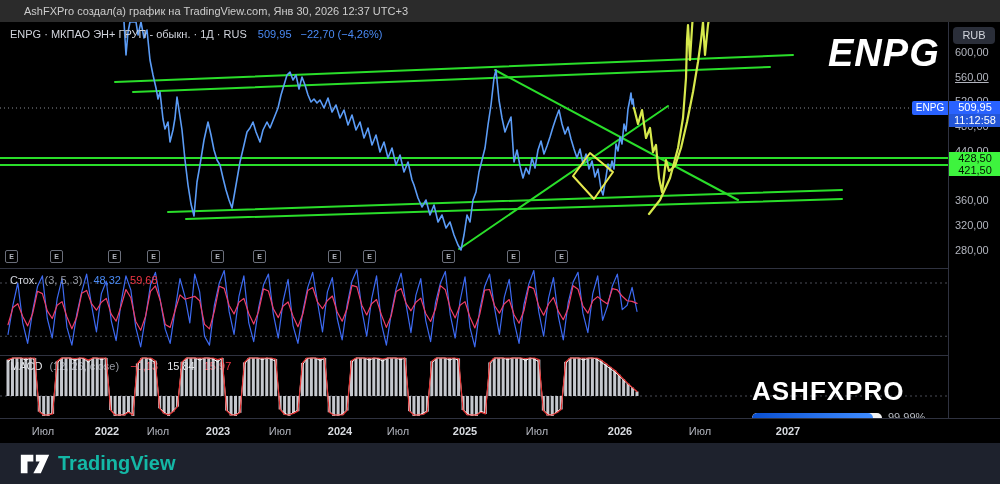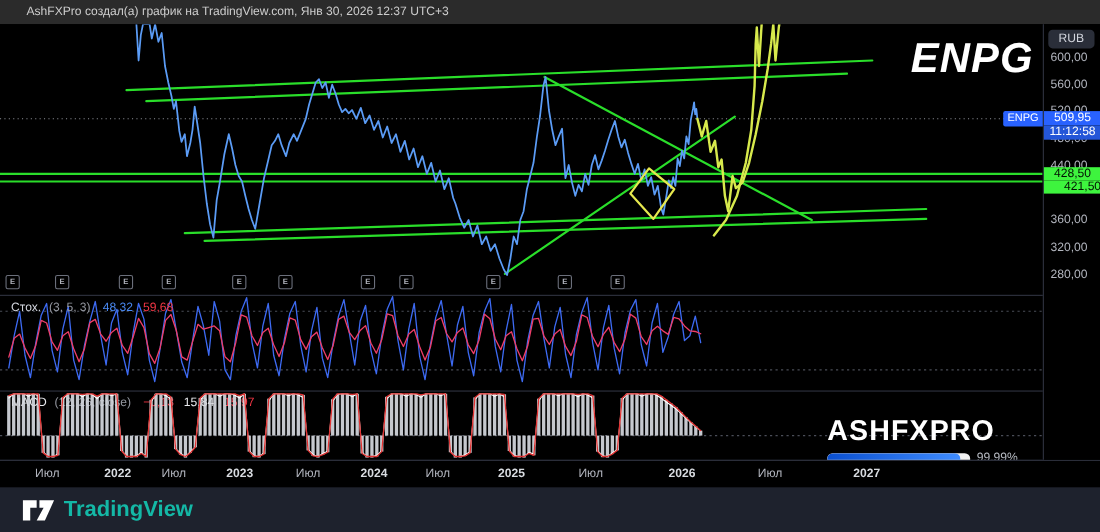--- a/index.html
+++ b/index.html
@@ -76,20 +76,25 @@
           <polyline points="133,70 770,45" fill="none" stroke="#2ade2a" stroke-width="2" stroke-linejoin="round" stroke-linecap="round"></polyline>
           <polyline points="168,190 842,168" fill="none" stroke="#2ade2a" stroke-width="2" stroke-linejoin="round" stroke-linecap="round"></polyline>
           <polyline points="186,197 842,177" fill="none" stroke="#2ade2a" stroke-width="2" stroke-linejoin="round" stroke-linecap="round"></polyline>
           <polyline points="495,48 738,178" fill="none" stroke="#2ade2a" stroke-width="2" stroke-linejoin="round" stroke-linecap="round"></polyline>
           <polyline points="459,227 668,84" fill="none" stroke="#2ade2a" stroke-width="2" stroke-linejoin="round" stroke-linecap="round"></polyline>
           <polyline points="124,0 126,33 128,10 130,0 136,0 138,13 141,0 144,16 147,8 150,38 153,53 156,66 158,77 160,70 163,97 165,107 168,100 170,120 173,108 175,96 177,75 179,88 182,108 185,138 188,163 191,182 194,194 197,160 200,143 204,118 208,100 211,113 214,128 217,138 220,143 223,156 226,168 229,178 232,186 236,163 240,140 244,123 247,110 250,106 253,100 256,110 260,120 263,108 267,100 270,106 274,96 278,86 281,73 284,63 287,53 290,50 293,58 296,53 299,67 302,55 305,63 308,73 311,80 314,77 317,81 320,78 324,86 328,76 332,90 336,83 340,96 344,88 348,103 352,93 356,108 360,100 364,116 368,106 372,123 376,113 380,130 384,120 388,136 392,126 396,143 400,133 404,150 408,140 412,158 414,163 418,176 422,185 426,178 430,193 434,183 438,200 442,193 446,206 450,200 454,213 458,223 461,228 464,213 467,193 470,200 473,178 476,170 479,150 482,138 485,126 488,103 491,83 494,56 496,48 499,78 502,96 505,110 508,102 511,95 514,140 517,128 520,144 523,156 526,146 529,152 532,136 535,146 538,128 541,119 544,132 547,124 550,115 553,105 556,96 559,88 562,102 565,112 568,105 571,117 574,127 577,136 580,127 583,142 586,132 589,147 592,139 595,155 598,147 601,167 603,173 606,155 608,142 610,149 612,139 614,147 616,122 618,129 620,115 622,122 624,102 626,109 628,87 630,77 631,71 632,82 633,77 634,86" fill="none" stroke="#5b9cf6" stroke-width="1.6" stroke-linejoin="round" stroke-linecap="round"></polyline>
           <polygon points="573,154 590,131 613,150 594,177" fill="none" stroke="#e6e84e" stroke-width="2" stroke-linejoin="round"></polygon>
           <polyline points="649,192 660,178 670,156 678,126 683,96 686,56 687,18 688,3 690,38 692,6 693,-8" fill="none" stroke="#d7e94c" stroke-width="2.2" stroke-linejoin="round" stroke-linecap="round"></polyline>
           <polyline points="634,86 638,102 642,88 646,116 650,106 653,130 656,123 659,156 662,170 666,138 669,149 675,144 681,126 687,100 693,70 698,40 701,18 703,0 705,33 708,3 710,-10" fill="none" stroke="#d7e94c" stroke-width="2.2" stroke-linejoin="round" stroke-linecap="round"></polyline>
         </svg>
+      <div class="legend" style="left:10px;top:6px;">
+        <span>ENPG · МКПАО ЭН+ ГРУП - обыкн. · 1Д · RUS</span>
+        <span class="blue" style="margin-left:8px;">509,95</span>
+        <span class="blue" style="margin-left:6px;">−22,70 (−4,26%)</span>
+      </div>
       <div id="emarks">
           <div class="emark" style="left: 5px;">E</div>
           <div class="emark" style="left: 50px;">E</div>
           <div class="emark" style="left: 108px;">E</div>
           <div class="emark" style="left: 147px;">E</div>
           <div class="emark" style="left: 211px;">E</div>
           <div class="emark" style="left: 253px;">E</div>
           <div class="emark" style="left: 328px;">E</div>
           <div class="emark" style="left: 363px;">E</div>
           <div class="emark" style="left: 442px;">E</div>
@@ -291,34 +296,34 @@
         <div class="tl" style="left: 537px;">Июл</div>
         <div class="tl yr" style="left: 620px;">2026</div>
         <div class="tl" style="left: 700px;">Июл</div>
         <div class="tl yr" style="left: 788px;">2027</div>
       </div>
 
     <div id="paxis" class="abs">
       <div id="rub-btn" class="abs">RUB</div>
       <div id="plabels">
           <div class="pl" style="top: 30px;">600,00</div>
-          <div class="pl" style="top: 55px;">560,00</div>
+          <div class="pl" style="top: 55px; text-decoration: underline;">560,00</div>
           <div class="pl" style="top: 79px;">520,00</div>
           <div class="pl" style="top: 104px;">480,00</div>
           <div class="pl" style="top: 129px;">440,00</div>
           <div class="pl" style="top: 178px;">360,00</div>
           <div class="pl" style="top: 203px;">320,00</div>
           <div class="pl" style="top: 228px;">280,00</div>
         </div>
       <div class="badge" style="top:79px;background:#2962ff;height:13px;line-height:13px;">509,95</div>
       <div class="badge" style="top:92px;background:#2456d8;height:13px;line-height:13px;">11:12:58</div>
       <div id="sym-badge" class="badge">ENPG</div>
       <div id="lvl-badges">
           <div class="badge green" style="top: 130px; height: 12px; line-height: 12px;">428,50</div>
-          <div class="badge green" style="top: 142px; height: 12px; line-height: 12px; text-align: right;">421,50</div>
+          <div class="badge green" style="top: 142px; height: 12px; line-height: 12px;">421,50</div>
         </div>
     </div>
   </div>
 
   <div id="footer" class="abs">
     <svg id="tv-logo" class="abs" viewBox="0 0 36 28">
       <path fill="#fff" d="M1 3 h15 v8 h-7 v14 h-8 z"></path>
       <path fill="#fff" d="M19 3 h16 l-10 22 h-9 l7.6-14 h-4.6 z"></path>
     </svg>
     <div id="tv-name" class="abs">TradingView</div>

